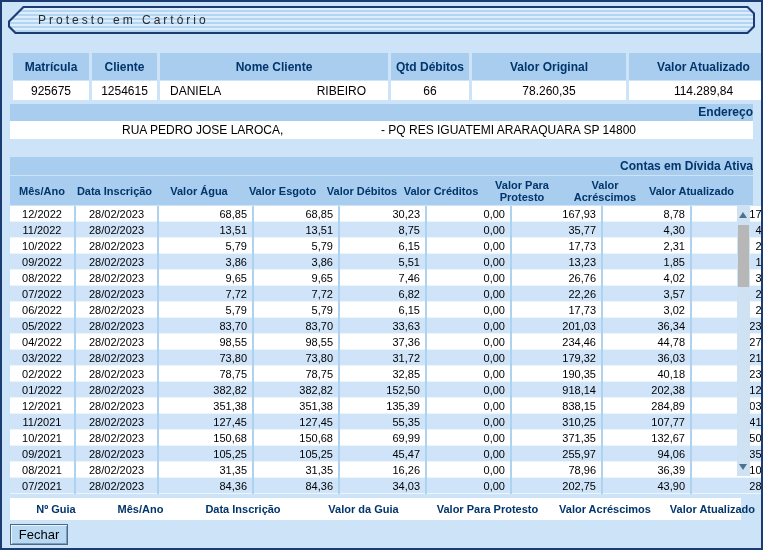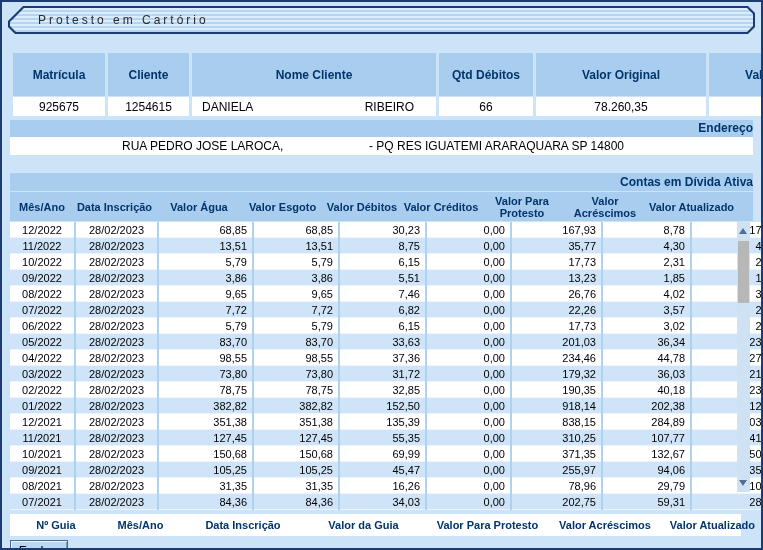--- a/index.html
+++ b/index.html
@@ -36,21 +36,21 @@
   }
 
   
   table.summary {
     margin:18px 0 0 8px;
     border-collapse:separate; border-spacing:3px 1px;
     table-layout:fixed; width:747px;
   }
   table.summary th {
     background:#a8cdee; color:#02356b; font-weight:bold;
-    font-size:12px; height:19px; padding:12px; text-align:center;
+    font-size:12px; height:19px; padding:4px; text-align:center;
     white-space:nowrap; overflow:hidden;
   }
   table.summary td {
     background:#ffffff; color:#000; font-size:12px;
     height:19px; padding:0; text-align:center; white-space:nowrap;
   }
   table.summary .c0{width:68px}.summary .c1{width:57px}.summary .c2{width:220px}
   table.summary .c3{width:70px}.summary .c4{width:146px}.summary .c5{width:141px}
   .nome-split { display:flex; justify-content:space-between; padding:0 22px 0 10px; }
 
@@ -61,21 +61,21 @@
     text-align:right; line-height:17px;
   }
   .band.tall { height:18px; line-height:18px; }
 
   
   .address-row {
     margin:0 8px; height:18px; background:#ffffff; position:relative;
     font-size:12px; color:#000; line-height:18px;
   }
   .address-left  { position:absolute; left:112px; }
-  .address-right { position:absolute; left:359px; }
+  .address-right { position:absolute; left:371px; }
 
   
   .contas-header-wrap { margin:1px 8px 0 8px; background:#a8cdee; height:29px; }
   table.contas-head {
     border-collapse:collapse; table-layout:fixed; width:727px; height:29px;
   }
   table.contas-head th {
     color:#02356b; font-weight:bold; font-size:11px; padding:0;
     text-align:center; vertical-align:middle; line-height:12px;
   }
@@ -411,32 +411,32 @@
             <td class="c8">350,03</td>
           </tr>
           <tr>
             <td class="c0">08/2021</td>
             <td class="c1">28/02/2023</td>
             <td class="c2">31,35</td>
             <td class="c3">31,35</td>
             <td class="c4">16,26</td>
             <td class="c5">0,00</td>
             <td class="c6">78,96</td>
-            <td class="c7">29,79</td>
+            <td class="c7">36,39</td>
             <td class="c8">108,75</td>
           </tr>
           <tr class="alt">
             <td class="c0">07/2021</td>
             <td class="c1">28/02/2023</td>
             <td class="c2">84,36</td>
             <td class="c3">84,36</td>
             <td class="c4">34,03</td>
             <td class="c5">0,00</td>
             <td class="c6">202,75</td>
-            <td class="c7">59,31</td>
+            <td class="c7">43,90</td>
             <td class="c8">281,34</td>
           </tr>
         </tbody>
     </table>
     <div class="scrollbar">
       <div class="sb-up"></div>
       <div class="sb-thumb"></div>
       <div class="sb-down"></div>
     </div>
   </div>

